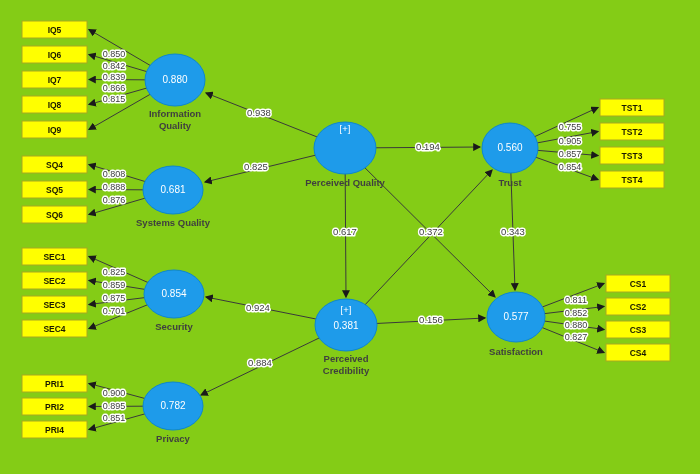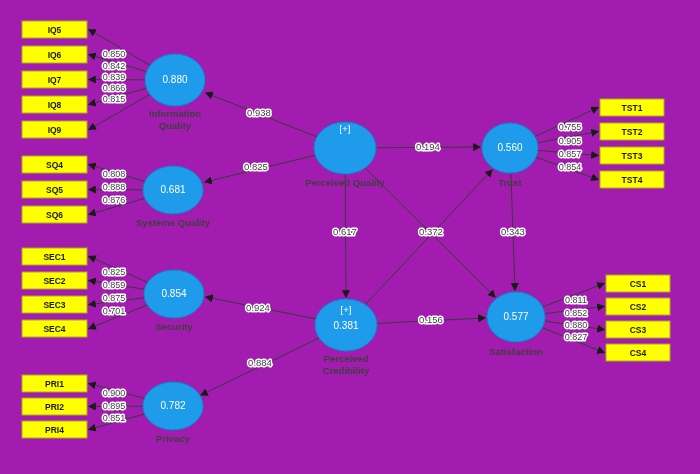--- a/index.html
+++ b/index.html
@@ -1,17 +1,17 @@
 <!DOCTYPE html>
 <html><head>
 <meta charset="utf-8">
 <style>
   html,body { margin:0; padding:0; background:#ffffff; }
   .stage {
-    width:700px; height:474px; position:relative; background:#a21caf;
+    width:700px; height:474px; position:relative; background:#84cc16;
     font-family:"Liberation Sans", sans-serif;
     border-bottom:1px solid #e0e0e0;
   }
   svg text { font-family:"Liberation Sans", sans-serif; }
   .edge { stroke:#3a3a3a; stroke-width:1; fill:none; }
   .construct { stroke:#0d86cf; stroke-width:1; }
   .indicator { stroke:#a8a820; stroke-width:1; }
   .box-label { font-size:8.5px; font-weight:bold; fill:#1a1a00; text-anchor:middle; }
   .cval { font-size:10px; fill:#ffffff; text-anchor:middle; }
   .ctag { font-size:9.5px; fill:#ffffff; text-anchor:middle; }

